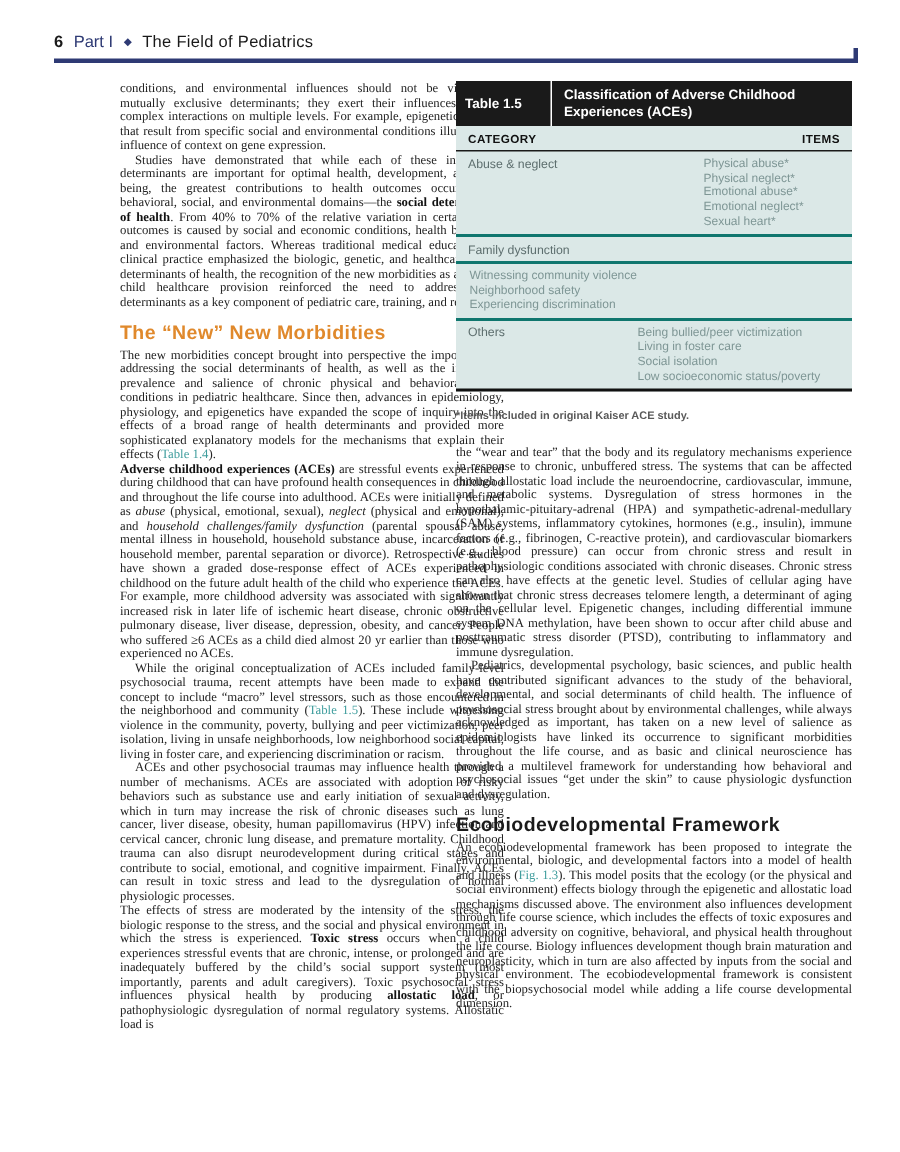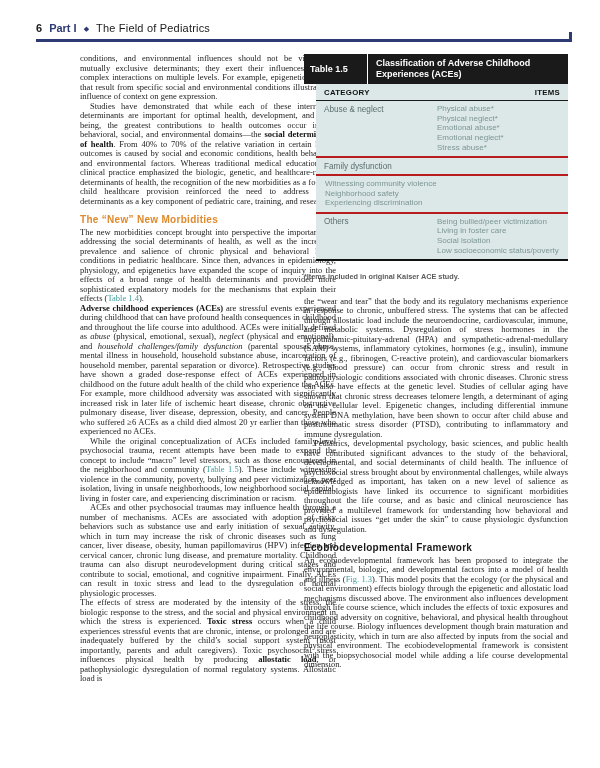--- a/index.html
+++ b/index.html
@@ -14,21 +14,21 @@
     font-family:"Liberation Serif","DejaVu Serif",serif;color:var(--body-text);
     margin:0 auto;overflow:hidden;
   }
   
   .runhead{
     position:absolute;top:22px;left:36px;right:30px;
     font-family:"Liberation Sans","DejaVu Sans",sans-serif;
     font-size:11px;display:flex;align-items:baseline;gap:7px;white-space:nowrap;
   }
   .runhead .pagenum{font-weight:bold;color:#1a1a1a;}
-  .runhead .part{font-weight:bold;color:var(--navy);}
+  .runhead .part{font-weight:normal;color:var(--navy);}
   .runhead .diamond{color:var(--navy);font-size:7px;position:relative;top:-1px;}
   .runhead .section{color:#1a1a1a;letter-spacing:.2px;}
   .headrule{
     position:absolute;top:39px;left:36px;right:28px;height:2.5px;background:var(--navy);
   }
   .headrule::after{
     content:"";position:absolute;right:0;top:-7px;width:3px;height:10px;background:var(--navy);
   }
   
   .col{position:absolute;top:54px;}
@@ -36,38 +36,38 @@
   .col-right{left:304px;width:264px;}
   .para{
     font-size:8.5px;line-height:9.5px;text-align:justify;
     -webkit-hyphens:auto;hyphens:auto;
   }
   .para.indent{text-indent:10px;}
   .para b{color:#111;}
   .ref{color:var(--link);cursor:pointer;}
   .h-sans{
     font-family:"Liberation Sans","DejaVu Sans",sans-serif;
-    font-size:10px;font-weight:bold;color:#1a1a1a;
+    font-size:13px;font-weight:bold;color:#1a1a1a;
     letter-spacing:.3px;margin:8px 0 2.5px;
   }
   .h-orange{color:var(--orange);}
   
   .ace-table{font-family:"Liberation Sans","DejaVu Sans",sans-serif;margin-bottom:16px;}
   .ace-head{background:var(--table-head-bg);color:#fff;display:flex;align-items:stretch;}
   .ace-label{
     flex:0 0 64px;display:flex;align-items:center;padding:5px 6px;
     font-weight:bold;font-size:9px;border-right:1.5px solid #fff;white-space:nowrap;
   }
   .ace-title{padding:4px 8px 4px 8px;font-size:9px;line-height:11px;display:flex;align-items:center;font-weight:bold;}
-  .ace-body{background:var(--table-bg);border-bottom:2px solid #111;margin-left:12px;}
+  .ace-body{background:var(--table-bg);border-bottom:2px solid #111;}
   .ace-cols{display:flex;padding:4px 8px 3px;border-bottom:1.5px solid #1a1a1a;}
   .ace-col-cat{flex:0 0 112px;font-weight:bold;font-size:7.8px;color:#111;letter-spacing:.3px;}
   .ace-col-items{flex:1;font-weight:bold;font-size:7.8px;color:#111;text-align:right;letter-spacing:.3px;}
-  .ace-row{display:flex;padding:3px 8px 3.5px;border-top:2px solid #b91c1c;}
-  .ace-row.first{border-top:none;}
+  .ace-row{display:flex;padding:3px 8px 3.5px;border-top:2px solid #0f766e;}
+  .ace-row.first{border-top:none;gap:44px;}
   .ace-cat{flex:0 0 112px;font-size:8.2px;color:var(--cat-text);padding-top:.5px;}
   .ace-items{flex:1;font-size:8px;line-height:9.7px;color:var(--items-text);}
   .ace-item{padding-left:10px;text-indent:-9px;}
   .ace-foot{font-size:7.3px;color:#5a5a5a;margin-top:11px;font-weight:bold;}
 </style>
 </head>
 <body>
 
 <div class="page">
 
@@ -103,21 +103,21 @@
           <div class="ace-col-items">ITEMS</div>
         </div>
         <div>
             <div class="ace-row first">
               <div class="ace-cat">Abuse &amp; neglect</div>
               <div class="ace-items">
                 <div class="ace-item">Physical abuse*</div>
                 <div class="ace-item">Physical neglect*</div>
                 <div class="ace-item">Emotional abuse*</div>
                 <div class="ace-item">Emotional neglect*</div>
-                <div class="ace-item">Stress abuse*</div>
+                <div class="ace-item">Sexual heart*</div>
               </div>
             </div>
             <div class="ace-row">
               <div class="ace-cat">Family dysfunction</div>
             </div>
             <div class="ace-row">
               <div class="ace-items">
                 <div class="ace-item">Witnessing community violence</div>
                 <div class="ace-item">Neighborhood safety</div>
                 <div class="ace-item">Experiencing discrimination</div>

